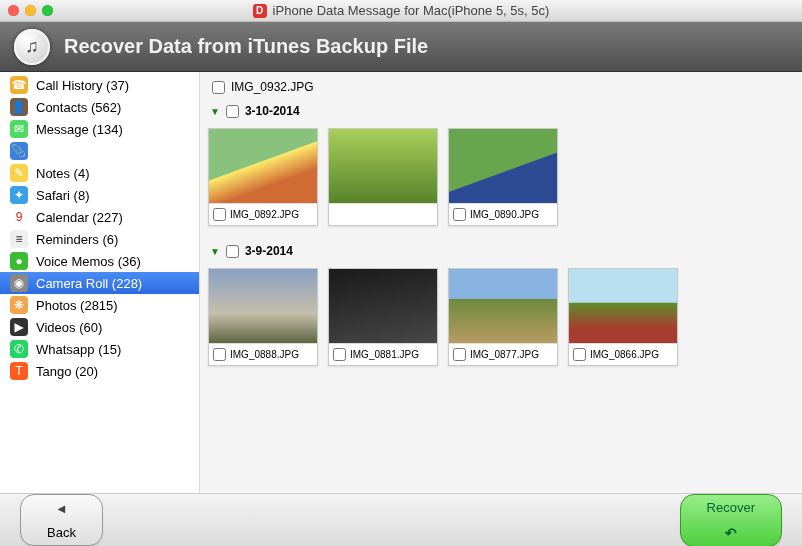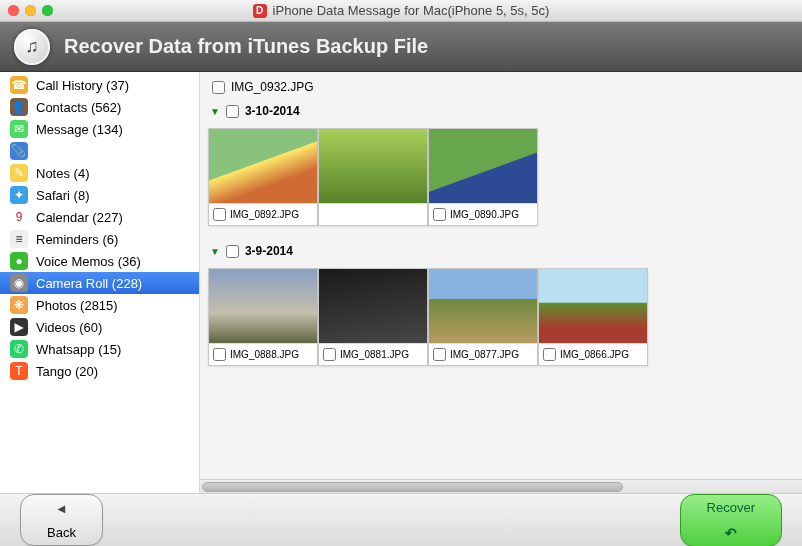--- a/index.html
+++ b/index.html
@@ -84,21 +84,21 @@
     color: #fff;
   }
   .side-ico {
     width: 18px; height: 18px; border-radius: 4px;
     display: inline-flex; align-items: center; justify-content: center;
     font-size: 12px; color: #fff; flex: 0 0 18px;
   }
 
   
   .main {
-    flex: 1 1 auto; display: flex; flex-direction: column;
+    flex: 1 1 auto; display: flex; flex-direction: row;
     min-width: 0; background: #f4f4f4;
   }
   .scrollarea {
     flex: 1 1 auto; overflow: auto; padding: 6px 8px 10px 8px;
     position: relative;
   }
   .row-file-mini {
     display: flex; align-items: center; gap: 6px;
     padding: 2px 4px; margin-bottom: 4px; font-size: 12px;
   }
@@ -106,21 +106,21 @@
     display: flex; align-items: center; gap: 6px;
     padding: 4px 2px 6px 2px; font-size: 12px; font-weight: bold;
   }
   .disclose {
     color: #1a7f1a; font-size: 10px;
   }
   input[type="checkbox"].cb {
     width: 13px; height: 13px;
   }
   .thumb-grid {
-    display: flex; flex-wrap: wrap; 
+    display: flex; flex-wrap: wrap; gap: 10px;
     margin: 4px 0 14px 0;
   }
   .thumb-card {
     width: 110px;
     background: #fff;
     border: 1px solid #c8c8c8;
     box-shadow: 0 1px 2px rgba(0,0,0,.1);
     display: flex; flex-direction: column;
   }
   .thumb-img {

